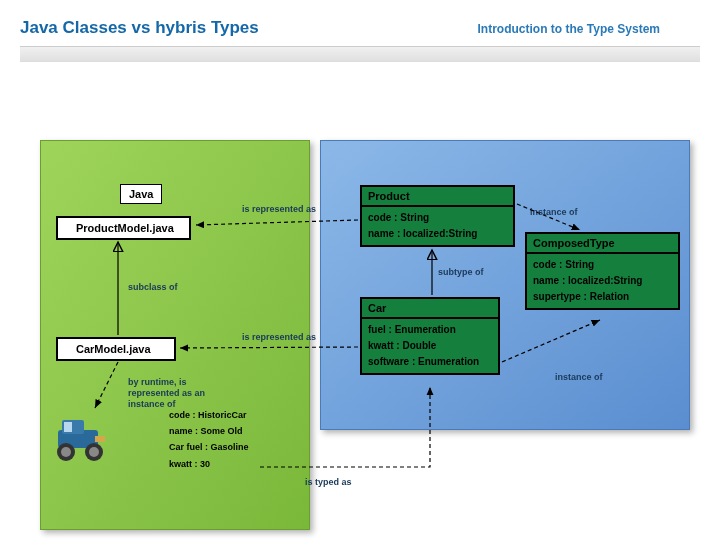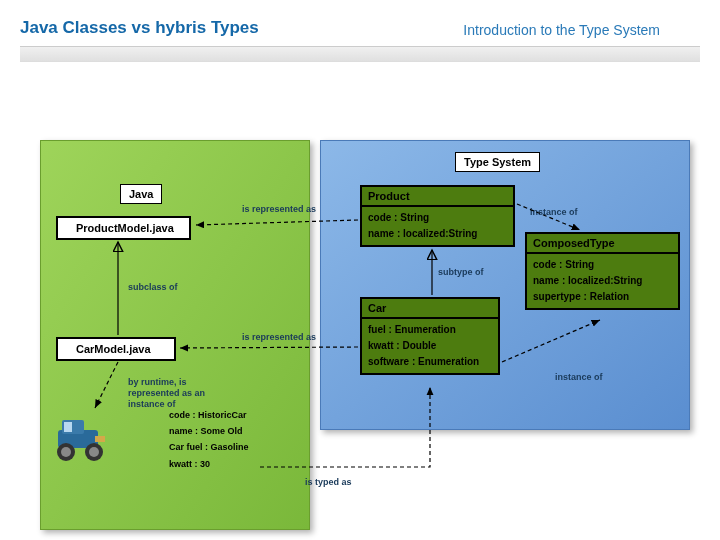--- a/index.html
+++ b/index.html
@@ -1,33 +1,33 @@
 <!DOCTYPE html>
 <html><head>
 <meta charset="utf-8">
 <style>
   * { box-sizing: border-box; margin: 0; padding: 0; }
   body { font-family: Arial, sans-serif; background: #fff; width: 720px; height: 540px; position: relative; overflow: hidden; }
   
   .header { padding: 18px 20px 10px 20px; position: relative; }
   .title { color: #1568a8; font-size: 17px; font-weight: bold; }
-  .subtitle { position: absolute; right: 60px; top: 22px; color: #2a7ab8; font-size: 14px; }
+  .subtitle { position: absolute; right: 60px; top: 22px; color: #2a7ab8; font-size: 12px; font-weight: bold; }
   .band { height: 16px; background: linear-gradient(to bottom, #f0f0f0, #e0e0e0); border-top: 1px solid #ccc; border-bottom: 1px solid #ddd; margin-top: 8px; }
   
   .canvas { position: relative; width: 720px; height: 470px; }
   
   .panel { position: absolute; box-shadow: 3px 3px 6px rgba(0,0,0,0.3); }
   .panel-green { left: 40px; top: 68px; width: 270px; height: 390px; background: linear-gradient(to bottom right, #9ed45a, #7ab83a); border: 1px solid #6a9e2e; }
   .panel-blue { left: 320px; top: 68px; width: 370px; height: 290px; background: linear-gradient(to bottom right, #8cb8e8, #5a8ed0); border: 1px solid #4a7ab8; }
   
   .label-tag { position: absolute; background: #fff; border: 1px solid #000; padding: 3px 8px; font-size: 11px; font-weight: bold; }
   
   .java-box { position: absolute; background: #fff; border: 2px solid #000; padding: 4px 18px; font-size: 11px; font-weight: bold; }
   
-  .type-box { position: absolute; background: #4d7c0f; border: 2px solid #000; font-size: 10px; }
+  .type-box { position: absolute; background: #15803d; border: 2px solid #000; font-size: 10px; }
   .type-header { border-bottom: 2px solid #000; padding: 3px 6px; font-weight: bold; font-size: 11px; }
   .type-body { padding: 3px 6px; font-weight: bold; line-height: 1.6; }
   
   .edge-label { position: absolute; font-size: 9px; font-weight: bold; color: #1a3a5a; }
   
   .instance-data { position: absolute; left: 125px; top: 335px; font-size: 9px; font-weight: bold; line-height: 1.8; width: 130px; margin-left: 44px; }
   
   .car-image { position: absolute; left: 50px; top: 340px; width: 70px; height: 55px; }
   
   svg.ovl { position: absolute; left: 0; top: 0; width: 720px; height: 470px; pointer-events: none; }
@@ -40,21 +40,20 @@
   <div class="subtitle">Introduction to the Type System</div>
   <div class="band"></div>
 </div>
 
 <div class="canvas">
 
   <div class="panel panel-green"></div>
   <div class="panel panel-blue"></div>
 
   <div class="label-tag" style="left:120px; top:80px;margin-top:32px;">Java</div>
-  <div class="label-tag" style="left:455px; top:80px;">Type System</div>
 
   <div class="java-box" style="left:56px; top:144px; width:135px;">ProductModel.java</div>
   <div class="java-box" style="left:56px; top:265px; width:120px;">CarModel.java</div>
 
   <div class="type-box" style="left:360px; top:113px; width:155px;">
     <div class="type-header">Product</div>
     <div class="type-body">
       <div>code : String</div>
       <div>name : localized:String</div>
     </div>

